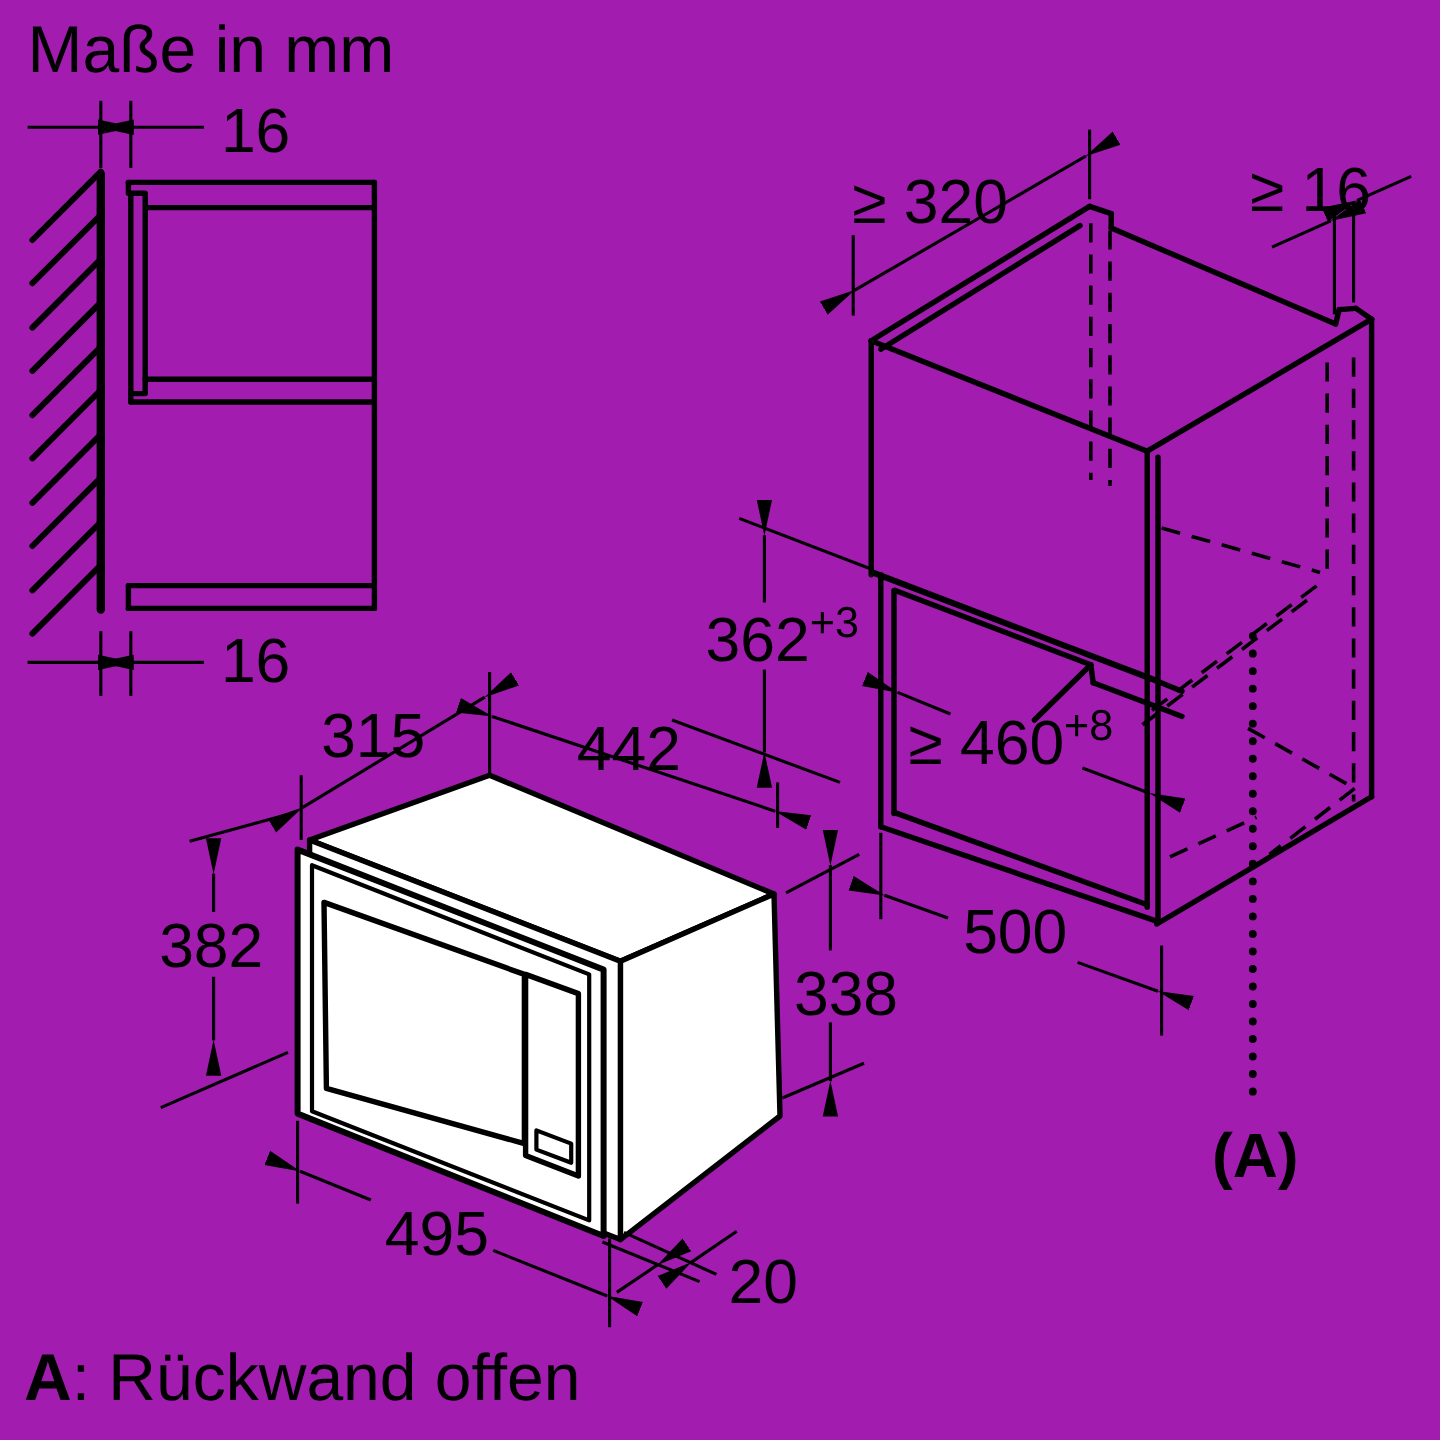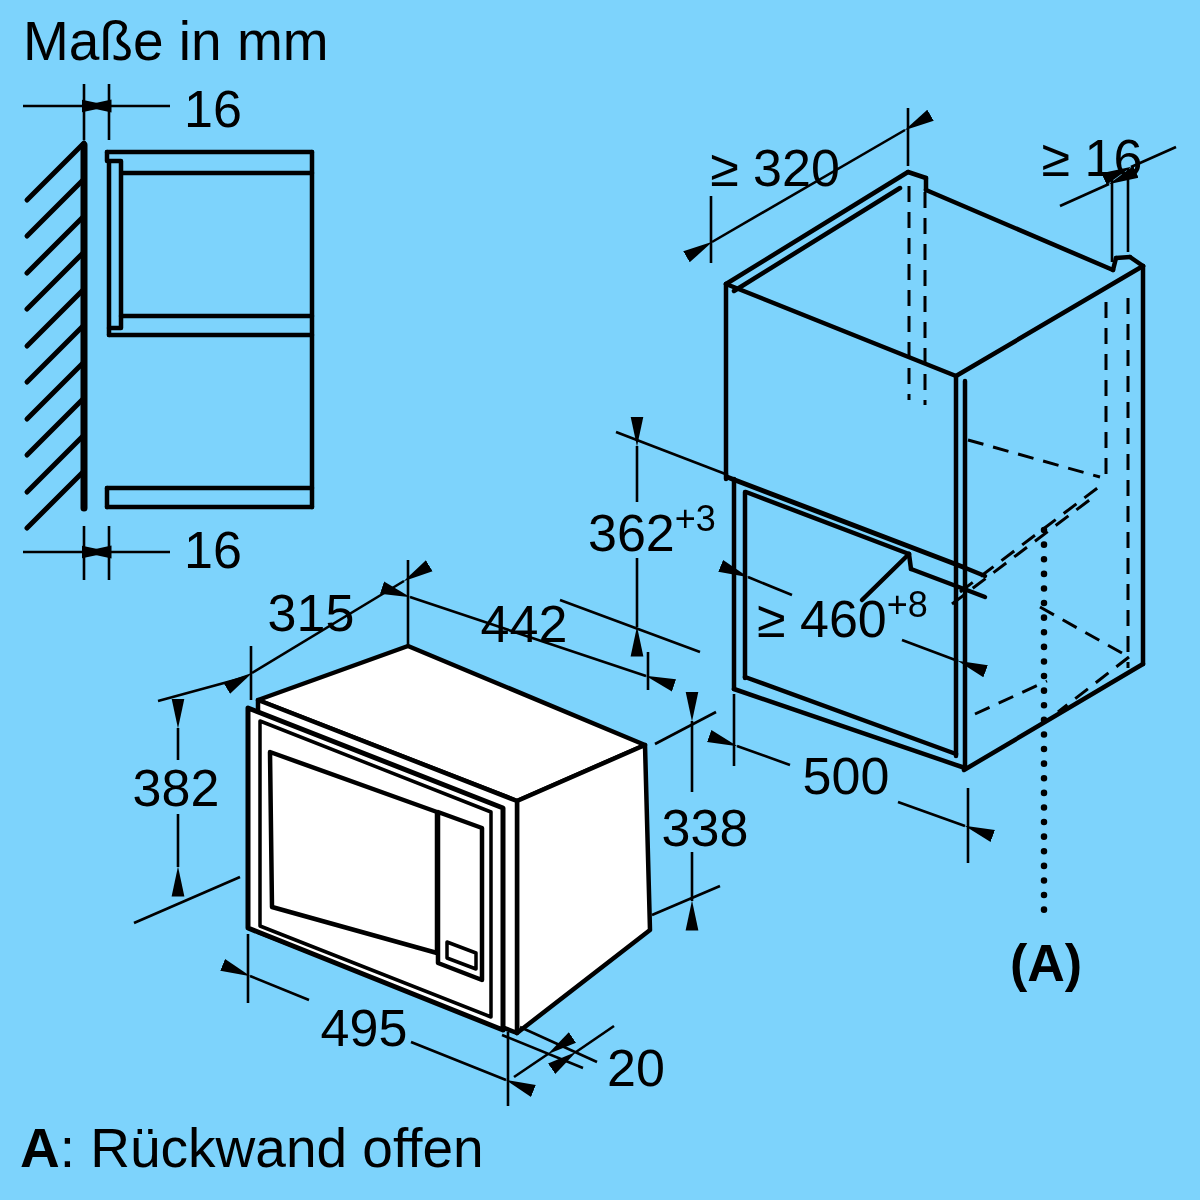--- a/index.html
+++ b/index.html
@@ -1,17 +1,17 @@
 <!DOCTYPE html>
 <html><head>
 <meta charset="utf-8">
 <style>
   html,body{margin:0;padding:0;background:#fff;}
   body{font-family:"Liberation Sans", sans-serif;}
-  #stage{width:1200px;height:1200px;background:#7dd3fc;position:relative;}
+  #stage{width:1200px;height:1200px;background:#a21caf;position:relative;}
   svg{display:block;}
   text{fill:#000;}
   .dim-text{font-size:52px;}
   .sup{font-size:36px;}
   .title-text{font-size:55px;}
   .foot-text{font-size:55px;}
   .marker-a{font-size:52px;font-weight:bold;}
   .solid{stroke:#000;fill:none;stroke-width:4.5;stroke-linecap:round;stroke-linejoin:round;}
   .thin{stroke:#000;fill:none;stroke-width:2.6;stroke-linecap:butt;}
   .dash{stroke:#000;fill:none;stroke-width:3;stroke-dasharray:16 10;}

